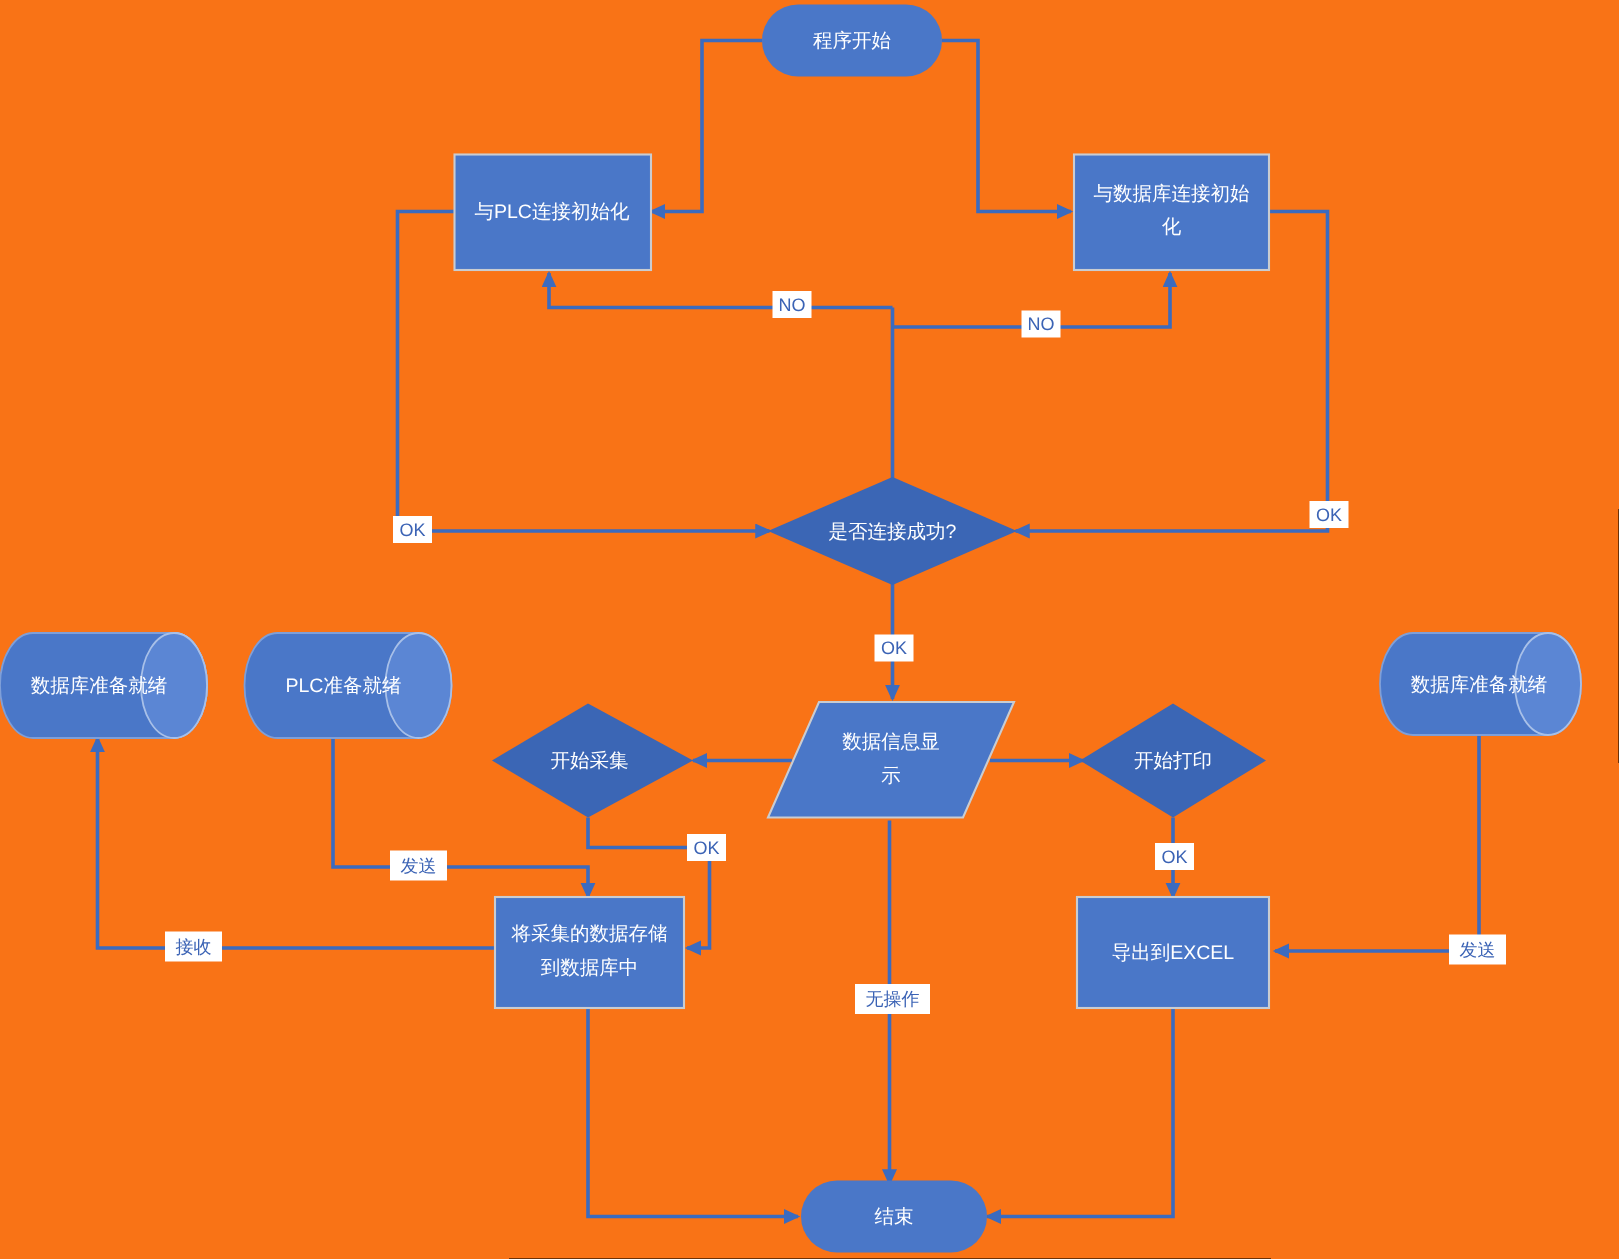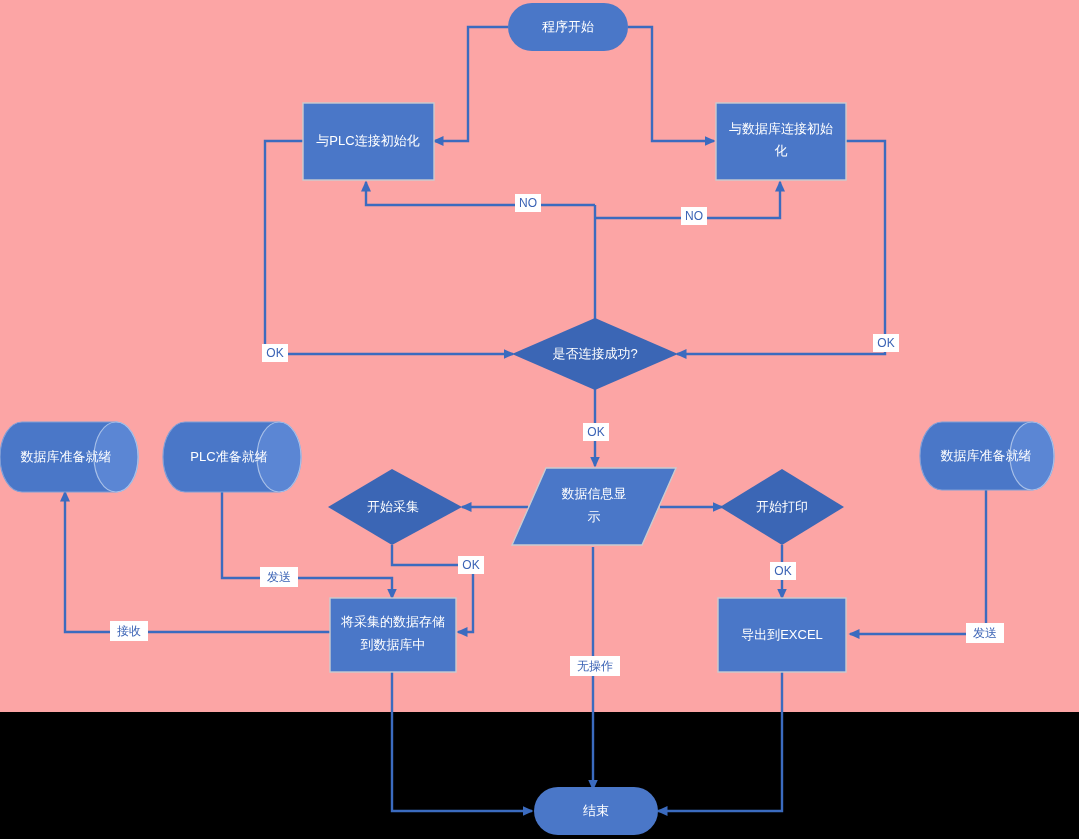--- a/index.html
+++ b/index.html
@@ -1,19 +1,19 @@
 <!DOCTYPE html>
 <html><head>
 <meta charset="utf-8">
 <title>flowchart</title>
 <style>
   html,body{margin:0;padding:0;background:#000;}
   body{width:1079px;height:839px;overflow:hidden;
        font-family:"Liberation Sans","DejaVu Sans",sans-serif;}
-  #stage{position:relative;width:1079px;height:712px;background:#fca5a5;}
+  #stage{position:relative;width:1079px;height:839px;background:#f97316;}
   svg#fc{position:absolute;left:0;top:0;width:1079px;height:839px;}
   .nodeText{fill:#ffffff;font-family:"Liberation Sans","DejaVu Sans",sans-serif;
             font-size:13px;text-anchor:middle;dominant-baseline:middle;}
   .edgeLabel{fill:#3b63b5;font-family:"Liberation Sans","DejaVu Sans",sans-serif;
              font-size:12px;text-anchor:middle;dominant-baseline:middle;}
   .labelBg{fill:#ffffff;}
   .shape{fill:#4a77c8;stroke:#c9ccd1;stroke-width:1.4;}
   .shapeNB{fill:#4a77c8;stroke:none;}
   .diamond{fill:#3b66b5;stroke:none;}
   .cylBody{fill:#4a77c8;stroke:#7f9fd8;stroke-width:1.2;}

